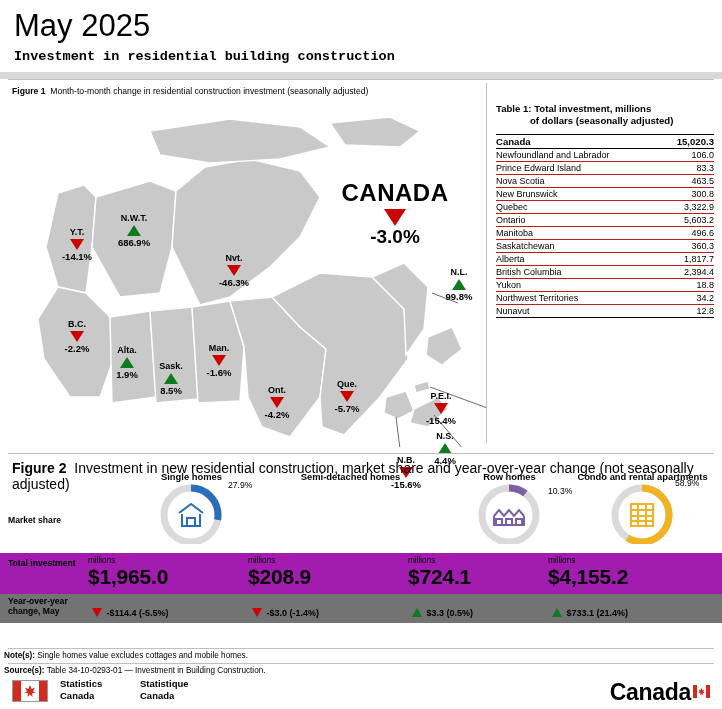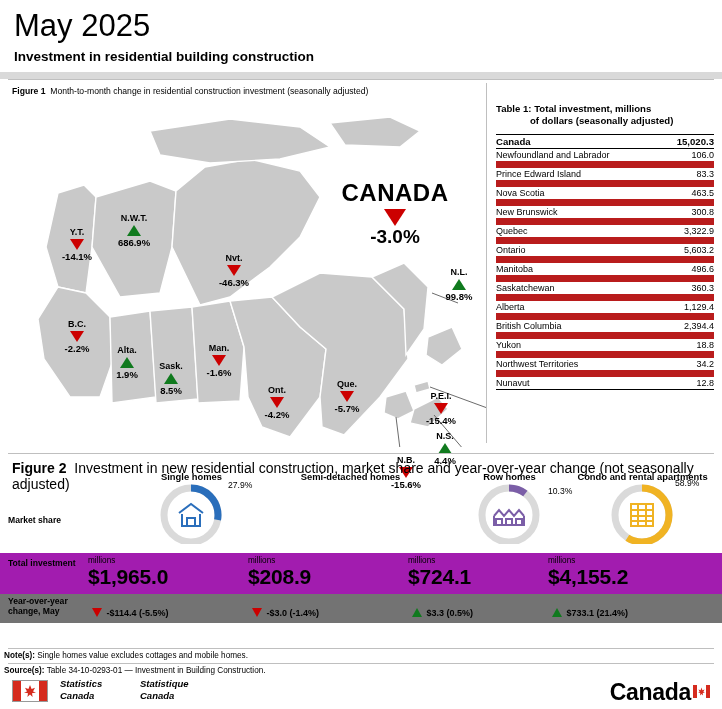--- a/index.html
+++ b/index.html
@@ -22,20 +22,21 @@
     font-size: 31px;
     font-weight: normal;
     letter-spacing: 0px;
     line-height: 40px;
   }
   .header h2 {
     margin: 2px 0 8px 0;
     font-size: 13.5px;
     font-weight: bold;
     line-height: 18px;
+    font-family: Liberation Mono, monospace;
   }
   .grayband { height: 7px; background: #d9d9d9; }
 
   
   .fig1wrap { position: relative; height: 374px; }
   .fig1title {
     position: absolute; left: 12px; top: 7px;
     font-size: 8.6px;
   }
   .fig1title b { font-weight: bold; }
@@ -62,21 +63,21 @@
   .canada-lbl { position: absolute; left: 300px; top: 82px; width: 190px; text-align: center; }
   .canada-lbl .nm { font-size: 24px; font-weight: bold; letter-spacing: 0.5px; }
   .canada-lbl .vl { font-size: 19px; font-weight: bold; }
   .canada-lbl .tri.down { border-left: 11px solid transparent; border-right: 11px solid transparent; border-top: 17px solid #cc0000; margin: 2px auto 0 auto; }
 
   
   .tablebox { position: absolute; left: 496px; top: 24px; width: 218px; }
   .tbl-title { font-size: 9.6px; font-weight: bold; line-height: 12px; }
   .tbl-title .ind { display: block; padding-left: 34px; }
   table.t1 { border-collapse: collapse; width: 100%; margin-top: 7px; font-size: 9px; }
-  table.t1 td { padding: 1px 0 1px 0; border-bottom: 7px solid #b91c1c; }
+  table.t1 td { padding: 1px 0 1px 0; border-bottom: 1px solid #b91c1c; }
   table.t1 tr:first-child td { border-top: 1px solid #000; border-bottom: 1px solid #000; font-weight: bold; font-size: 9.6px; }
   table.t1 td.v { text-align: right; }
   table.t1 tr:last-child td { border-bottom: 1px solid #000; }
 
   
   .fig2wrap { position: relative; height: 190px; }
   .fig2rule { position: absolute; left: 8px; right: 8px; top: 0; border-top: 1px solid #bfbfbf; }
   .fig2title { position: absolute; left: 12px; top: 7px; font-size: 14px; }
   .fig2title b { font-weight: bold; }
 
@@ -101,21 +102,21 @@
   .arrow.up { border-left: 5px solid transparent; border-right: 5px solid transparent; border-bottom: 9px solid #107a1e; }
 
   
   .notes { position: absolute; left: 0; right: 0; top: 648px; }
   .noterule { border-top: 1px solid #bfbfbf; margin: 0 8px; }
   .note { font-size: 8.2px; padding: 2px 12px 0 4px; }
   .note b { font-weight: bold; }
   .footer { position: absolute; left: 0; right: 0; top: 676px; height: 33px; }
   .flagbox { position: absolute; left: 12px; top: 4px; width: 36px; height: 22px; border: 1px solid #999; background: #fff; }
   .statslogo { position: absolute; left: 60px; top: 2px; font-size: 9.5px; font-weight: bold; line-height: 12px; }
-  .statslogo span { display: block; font-style: italic; }
+  .statslogo span { display: block; }
   .canadawordmark { position: absolute; right: 12px; top: 1px; font-size: 23px; font-weight: bold; letter-spacing: -0.3px; }
   .wordflag { display: inline-block; width: 17px; height: 13px; position: relative; margin-left: 2px; vertical-align: 2px; }
 </style>
 </head>
 <body>
 
 <div class="header">
   <h1>May 2025</h1>
   <h2>Investment in residential building construction</h2>
 </div>
@@ -295,21 +296,21 @@
       <tr>
             <td>Manitoba</td>
             <td class="v">496.6</td>
           </tr>
       <tr>
             <td>Saskatchewan</td>
             <td class="v">360.3</td>
           </tr>
       <tr>
             <td>Alberta</td>
-            <td class="v">1,129.4</td>
+            <td class="v">1,817.7</td>
           </tr>
       <tr>
             <td>British Columbia</td>
             <td class="v">2,394.4</td>
           </tr>
       <tr>
             <td>Yukon</td>
             <td class="v">18.8</td>
           </tr>
       <tr>

